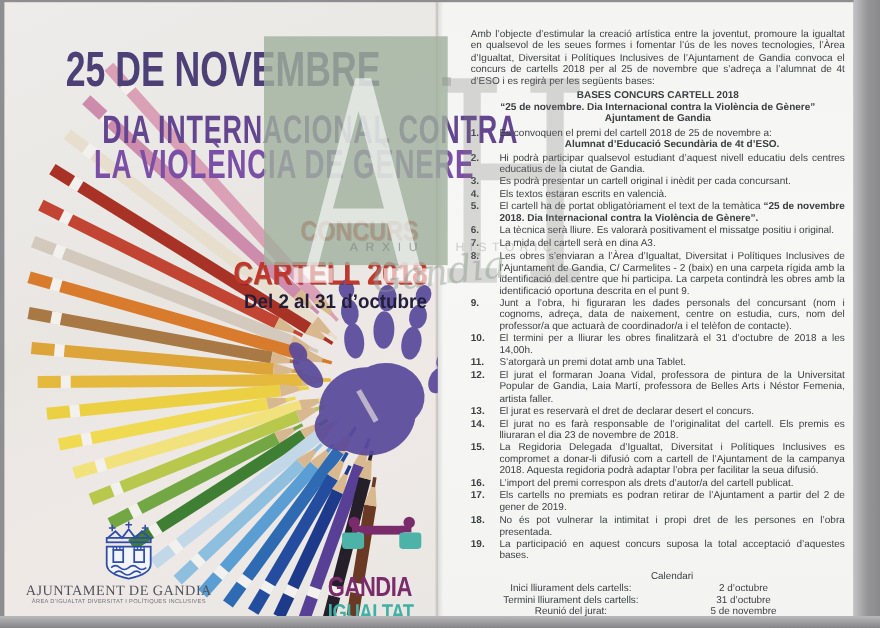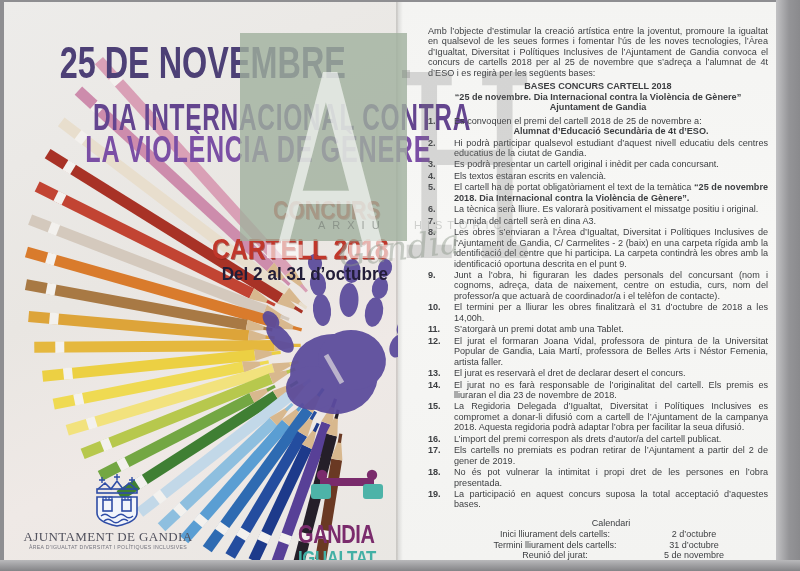--- a/index.html
+++ b/index.html
@@ -61,21 +61,21 @@
   .doc{position:absolute;left:398px;top:2px;width:378px;height:558px;box-sizing:border-box;
        padding:24px 8px 0 30px;font-size:9.1px;line-height:1.15;color:#3c3e41;text-align:justify;overflow:hidden;}
   .doc .intro{margin:0 0 3px 0;}
   .doc .hc{text-align:center;font-weight:bold;margin:0;}
   .rules{margin-top:3px;}
   .rule{display:flex;margin-bottom:1px;}
   .rule .num{flex:0 0 26px;font-weight:bold;}
   .rule .itext{flex:1;}
   .centerline{text-align:center;font-weight:bold;}
   .cal{margin:8px 0 0 26px;font-size:9px;line-height:1.2;text-align:center;}
-  .cal .crow{display:flex;margin-left:36px;}
+  .cal .crow{display:flex;}
   .cal .clabel{flex:0 0 130px;}
   .cal .cvalue{flex:1;}
 </style>
 </head>
 <body>
 
 <div class="stage">
 
   <div class="paper paper-left"></div>
   <div class="paper paper-right"></div>

